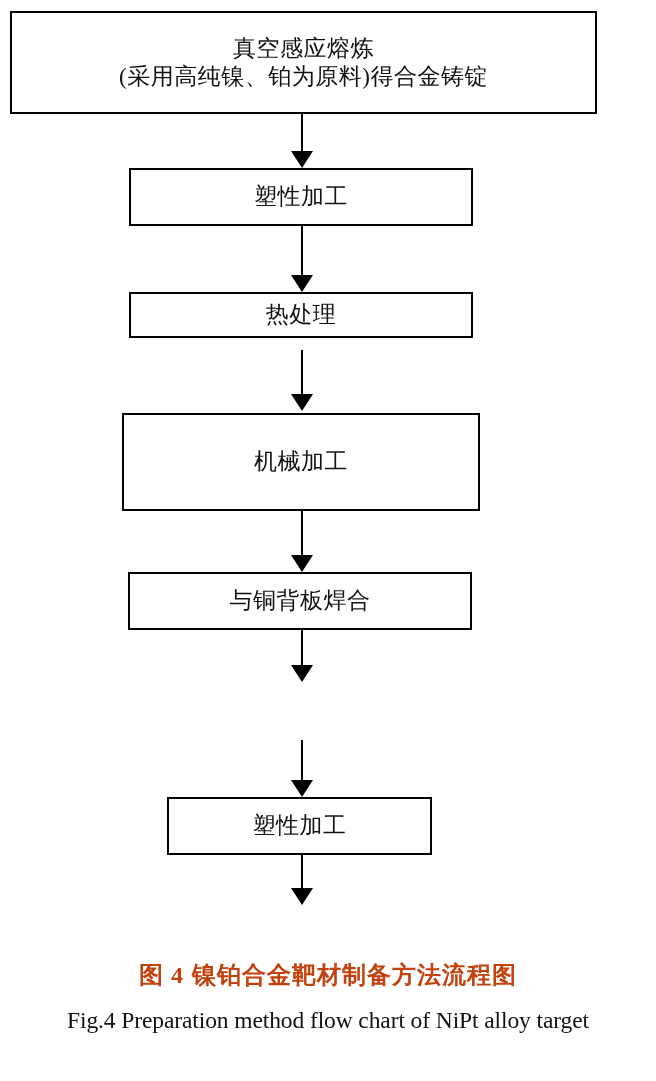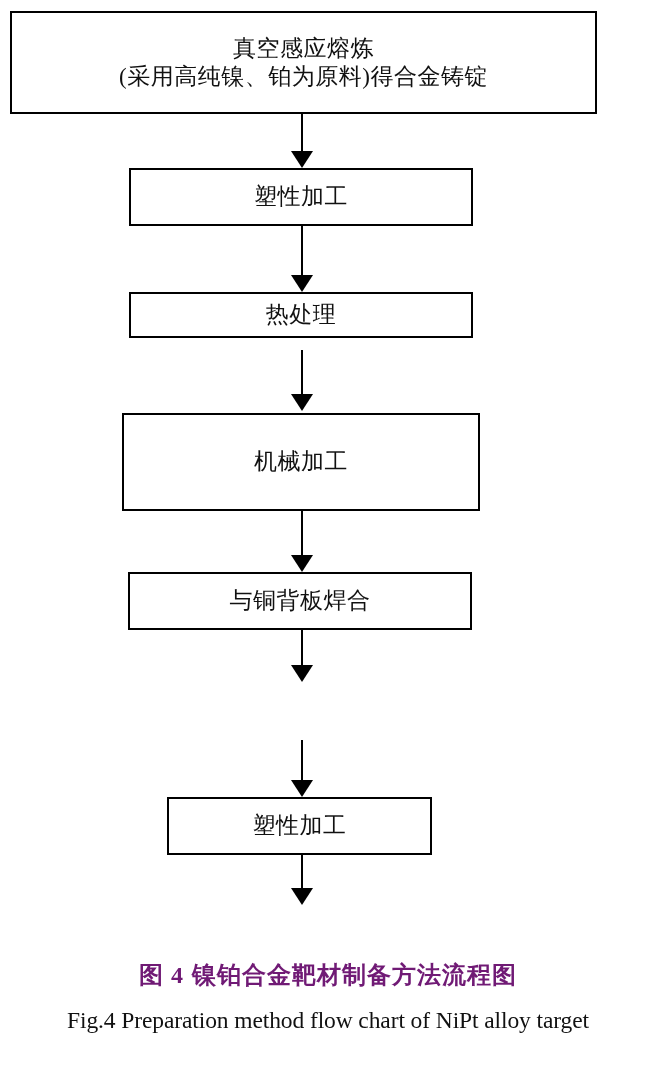--- a/index.html
+++ b/index.html
@@ -75,21 +75,21 @@
     left: 0;
     top: 962px;
     width: 656px;
     text-align: center;
   }
   #caption-cn {
     font-family: "Liberation Serif", "DejaVu Serif", serif;
     font-size: 24px;
     font-weight: bold;
     letter-spacing: 1px;
-    color: #701a75;
+    color: #c2410c;
     line-height: 1.1;
     white-space: nowrap;
   }
   #caption-cn .fig-no {
     margin-right: 8px;
   }
   #caption-en {
     margin-top: 20px;
     font-family: "Liberation Serif", "DejaVu Serif", serif;
     font-size: 23.5px;

